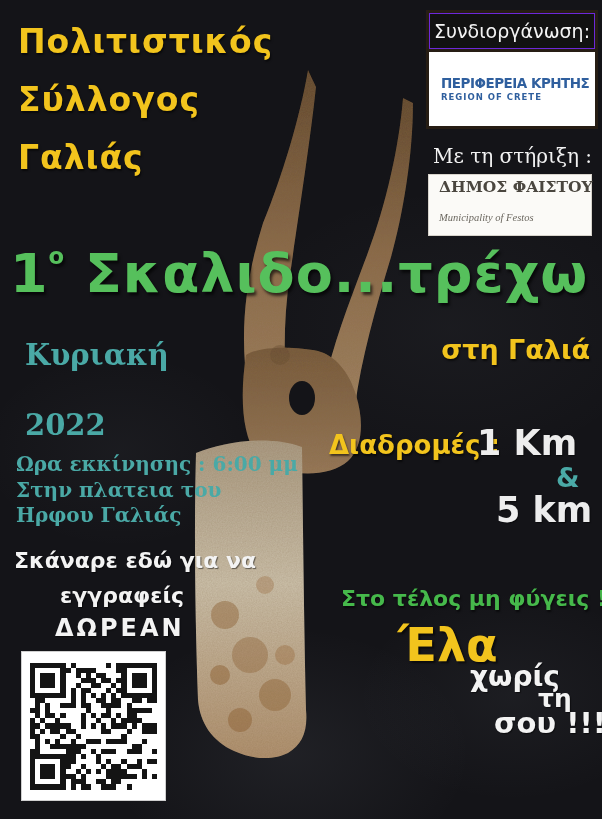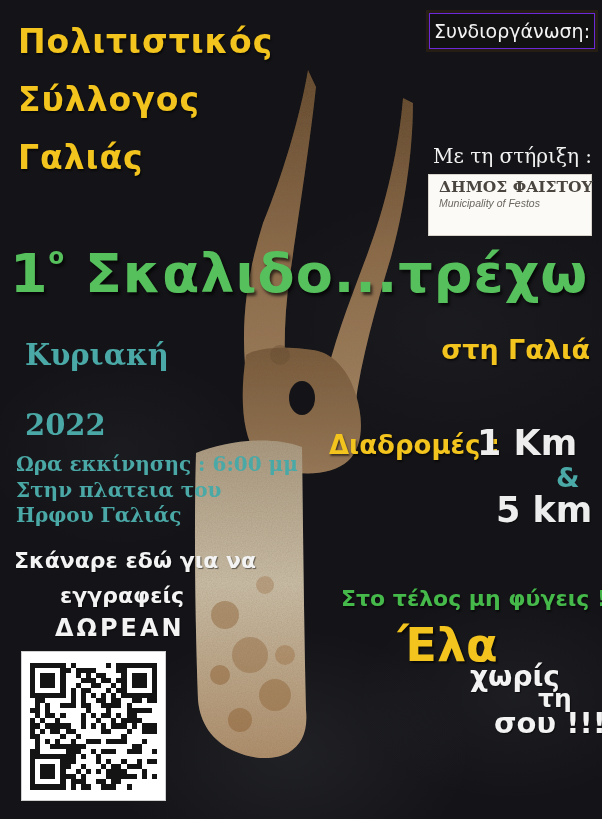--- a/index.html
+++ b/index.html
@@ -25,21 +25,21 @@
   .crete-text{display:flex;flex-direction:column;line-height:1.1;}
   .crete-name{color:var(--logo_blue);font-weight:800;font-size:13.5px;white-space:nowrap;letter-spacing:-0.5px;}
   .crete-sub{color:var(--logo_blue);font-weight:700;font-size:8.5px;letter-spacing:1px;margin-top:2px;}
   
   .support-label{position:absolute;left:428px;top:144px;width:164px;text-align:right;color:#f2f2f2;
     font-family:"DejaVu Serif",serif;font-size:20px;}
   .support-box{position:absolute;left:428px;top:174px;width:164px;height:62px;background:#fbfaf7;border:1px solid #d8d4cc;
     display:flex;align-items:flex-start;gap:5px;padding:3px 5px;box-sizing:border-box;}
   .festos-text{display:flex;flex-direction:column;line-height:1.15;}
   .festos-name{color:#4a463f;font-family:"DejaVu Serif",serif;font-weight:700;font-size:15.5px;white-space:nowrap;}
-  .festos-sub{color:#6b675f;font-family:Liberation Sans, sans-serif;font-style:italic;font-size:10.5px;margin-top:1px;}
+  .festos-sub{color:#6b675f;font-family:Liberation Serif, serif;font-style:italic;font-size:10.5px;margin-top:16px;}
   
   .main-title{position:absolute;left:10px;top:242px;width:592px;color:var(--green);font-weight:800;font-size:54px;
     letter-spacing:1px;text-shadow:2px 3px 3px rgba(0,0,0,.65);white-space:nowrap;z-index:3;}
   .main-title sup{font-size:0.42em;vertical-align:28px;font-weight:700;}
   .location{position:absolute;right:12px;top:334px;color:var(--yellow);font-weight:700;font-size:27px;
     text-shadow:1px 2px 2px rgba(0,0,0,.55);z-index:3;}
   
   .sched{color:var(--teal);font-family:"DejaVu Serif",serif;font-weight:700;white-space:nowrap;z-index:3;}
   .sched-big{font-size:29px;}
   .sched-small{font-size:20px;}
@@ -123,20 +123,32 @@
 
     <ellipse cx="152" cy="343" rx="13" ry="17" fill="#141418"></ellipse>
   </svg>
 
   <div class="org-line" style="top:22px">Πολιτιστικός</div>
   <div class="org-line" style="top:80px">Σύλλογος</div>
   <div class="org-line" style="top:138px">Γαλιάς</div>
 
   <div class="coorg">
     <div class="coorg-label">Συνδιοργάνωση:</div>
+    <div class="coorg-box">
+      <svg width="52" height="52" viewBox="0 0 56 56">
+        <circle cx="28" cy="28" r="23" fill="none" stroke="#2f5f9e" stroke-width="4" stroke-dasharray="3 2.2"></circle>
+        <path d="M17,13 h22 v16 q0,10 -11,14 q-11,-4 -11,-14 Z" fill="#ffffff" stroke="#2f5f9e" stroke-width="2.5"></path>
+        <rect x="25" y="15" width="6" height="24" fill="#2f5f9e"></rect>
+        <rect x="19" y="21" width="18" height="6" fill="#2f5f9e"></rect>
+      </svg>
+      <div class="crete-text">
+        <span class="crete-name">ΠΕΡΙΦΕΡΕΙΑ ΚΡΗΤΗΣ</span>
+        <span class="crete-sub">REGION OF CRETE</span>
+      </div>
+    </div>
   </div>
 
   <div class="support-label">Με τη στήριξη :</div>
   <div class="support-box">
     <svg width="52" height="52" viewBox="0 0 56 56">
       <circle cx="28" cy="28" r="25" fill="#dcd8cf" stroke="#a39d90" stroke-width="1.5"></circle>
       <circle cx="28" cy="28" r="18" fill="none" stroke="#a39d90" stroke-width="1.2" stroke-dasharray="3 2"></circle>
       <circle cx="28" cy="28" r="11" fill="none" stroke="#a39d90" stroke-width="1.2" stroke-dasharray="2.5 2"></circle>
       <circle cx="28" cy="28" r="4" fill="none" stroke="#a39d90" stroke-width="1.2"></circle>
       <circle cx="17" cy="20" r="1.3" fill="#a39d90"></circle>

